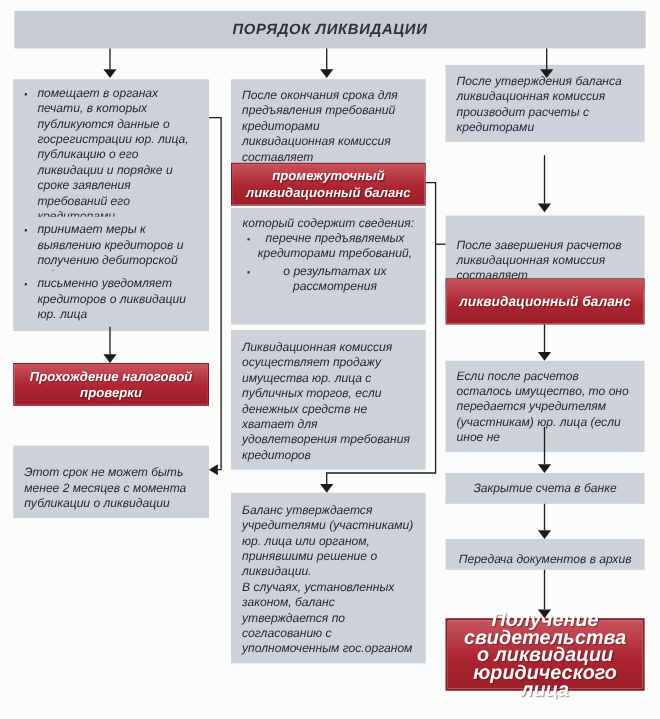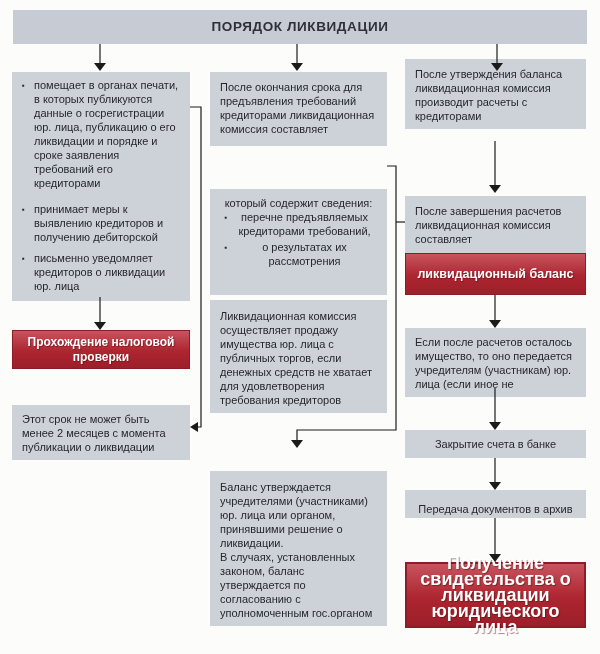--- a/index.html
+++ b/index.html
@@ -1,19 +1,19 @@
 <!DOCTYPE html>
 <html lang="ru"><head>
 <meta charset="utf-8">
 <style>
   html,body{margin:0;padding:0;background:#fcfcfb;}
   .canvas{
     position:relative;width:600px;height:636px;margin:0 auto;
     font-family:"Liberation Sans","DejaVu Sans",sans-serif;
-    color:#26272e;background:#fcfcfb;overflow:hidden;
+    color:#26272e;background:#fcfcfb;overflow:hidden;font-style:italic;
   }
   .box{
     position:absolute;box-sizing:border-box;background:#cdd2d9;
     font-size:11px;line-height:14px;color:#26272e;
     padding:6px 10px;
   }
   .header-bar{
     left:13px;top:10px;width:574px;height:34px;background:#c6cbd4;
     display:flex;align-items:center;justify-content:center;
     font-size:13.5px;font-weight:bold;letter-spacing:.6px;color:#2e3139;
@@ -56,48 +56,51 @@
     </div>
   </div>
   <div class="box" style="left:12px;top:246px;width:178px;min-height:51px;padding-top:5px;">
     <div class="bullet">
       <span>письменно уведомляет кредиторов о ликвидации юр. лица</span>
     </div>
   </div>
   <div class="box red" style="left:12px;top:330px;width:178px;height:39px;">
     <span>Прохождение налоговой проверки</span>
   </div>
-  <div class="box" style="left:12px;top:405px;width:178px;min-height:52px;padding-top:7px;">
+  <div class="box" style="left:12px;top:405px;width:178px;min-height:52px;padding-top:18px;">
     <span>Этот срок не может быть менее 2 месяцев с момента публикации о ликвидации</span>
   </div>
 
   <div class="box" style="left:210px;top:72px;width:177px;min-height:74px;padding-top:8px;">
     <span>После окончания срока для предъявления требований кредиторами ликвидационная комиссия составляет</span>
+  </div>
+  <div class="box red" style="left:210px;top:148px;width:177px;height:39px;">
+    <span>промежуточный ликвидационный баланс</span>
   </div>
   <div class="box" style="left:210px;top:189px;width:177px;min-height:106px;padding-top:7px;text-align:center;">
     <div class="para">который содержит сведения:</div>
     <div class="bullet">
       <span>перечне предъявляемых кредиторами требований,</span>
     </div>
     <div class="bullet">
       <span>о результатах их рассмотрения</span>
     </div>
   </div>
   <div class="box" style="left:210px;top:300px;width:177px;min-height:112px;padding-top:9px;">
     <span>Ликвидационная комиссия осуществляет продажу имущества юр. лица с публичных торгов, если денежных средств не хватает для удовлетворения требования кредиторов</span>
   </div>
-  <div class="box" style="left:210px;top:448px;width:177px;min-height:130px;padding-top:9px;margin-top:23px;">
+  <div class="box" style="left:210px;top:448px;width:177px;min-height:130px;padding-top:9px;">
     <div class="para">Баланс утверждается учредителями (участниками) юр. лица или органом, принявшими решение о ликвидации.</div>
     <div class="para">В случаях, установленных законом, баланс утверждается по согласованию с уполномоченным гос.органом</div>
   </div>
 
   <div class="box" style="left:405px;top:59px;width:181px;min-height:69px;padding-top:8px;">
     <span>После утверждения баланса ликвидационная комиссия производит расчеты с кредиторами</span>
   </div>
-  <div class="box" style="left:405px;top:196px;width:181px;min-height:57px;padding-top:8px;">
+  <div class="box" style="left:405px;top:196px;width:181px;min-height:57px;padding-top:20px;">
     <span>После завершения расчетов ликвидационная комиссия составляет</span>
   </div>
   <div class="box red" style="left:405px;top:253px;width:181px;height:42px;font-size:12.5px;">
     <span>ликвидационный баланс</span>
   </div>
   <div class="box" style="left:405px;top:328px;width:181px;min-height:60px;padding-top:7px;">
     <span>Если после расчетов осталось имущество, то оно передается учредителям (участникам) юр. лица (если иное не</span>
   </div>
   <div class="box centertxt" style="left:405px;top:430px;width:181px;height:28px;padding:2px 8px;">
     <span>Закрытие счета в банке</span>

